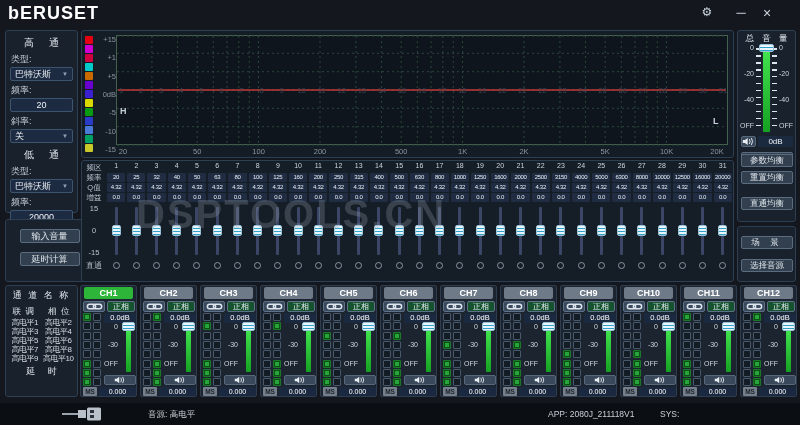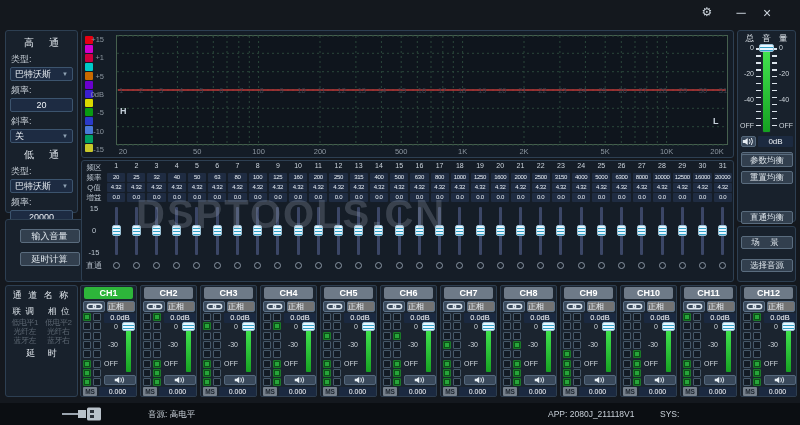--- a/index.html
+++ b/index.html
@@ -20,21 +20,21 @@
   .field{margin:0 4px;height:14px;background:#1d2b42;border:1px solid #3c546e;border-radius:2px;font-size:9px;line-height:12px;color:#eef2f6;display:flex;align-items:center;justify-content:center}
   .select{justify-content:space-between;padding:0 4px}
   .chev{font-size:6px;color:#8fa2b4}
   .p-io{left:5px;top:219px;width:89px;height:63px}
   .io-btn{display:block;margin:9px auto 0;width:60px;height:14px;background:#323f4e;border:1px solid #5a6c7e;border-radius:2px;font-size:9px;line-height:12px;text-align:center;color:#dde4ea}
 
   
   .p-graph{left:81px;top:30px;width:653px;height:128px;background:#141c26}
   .swatches{position:absolute;left:3px;top:5px;width:10px}
   .swatch{width:8px;height:8px;margin-bottom:1px;border-radius:1px}
-  .ylabels{position:absolute;left:4px;top:4px;width:19px;height:120px}
+  .ylabels{position:absolute;left:16px;top:4px;width:19px;height:120px}
   .ylab{position:absolute;right:1px;font-size:7.5px;color:#8b959f;line-height:8px;white-space:nowrap}
   .plot{position:absolute;left:34px;top:4px}
   .pbg{fill:#0f151d;stroke:#46604e;stroke-width:1}
   .grid{stroke:#2a473b;stroke-width:1;stroke-dasharray:2 3}
   .bandnum{fill:#3c4450;font-size:7.5px;text-anchor:middle;font-family:"Liberation Sans",sans-serif}
   .xtick{fill:#8b959f;font-size:7.5px;text-anchor:middle;font-family:"Liberation Sans",sans-serif}
   .hl{fill:#c6d0da;font-size:9px;font-weight:bold;font-family:"Liberation Sans",sans-serif}
 
   
   .p-band{left:81px;top:160px;width:653px;height:122px;background:#151d27}
@@ -55,41 +55,41 @@
   .mtick.l{left:0;width:16px;text-align:right}
   .mtick.r{left:41px;width:16px;text-align:left}
   .tickcol{position:absolute;top:17px;width:5px;height:84px;background-image:repeating-linear-gradient(180deg,#dce4ec 0 1.5px,transparent 1.5px 7px)}
   .tickcol.l{left:18px}.tickcol.r{left:34px}
   .mtrack{position:absolute;left:24px;top:16px;width:9px;height:86px;background:#1f2833;border-radius:2px}
   .mfill{position:absolute;left:25px;top:20px;width:7px;height:81px;background:linear-gradient(180deg,#42e24e,#15a121);border-radius:1px}
   .mhandle{position:absolute;left:21px;top:13px;width:15px;height:8px;background:repeating-linear-gradient(180deg,#eaf6ff 0 2px,#2f9fc6 2px 3px);border:1px solid #9cc2d6;border-radius:2px}
   .mmute{position:absolute;left:3px;top:105px;width:15px;height:11px;background:#39485a;border:1px solid #55687c;border-radius:2px;display:flex;align-items:center;justify-content:center}
   .mdb{position:absolute;left:20px;top:105px;width:35px;height:11px;background:#1c2a40;border-radius:1px;font-size:8px;line-height:11px;text-align:center;color:#eef2f6}
   .mbtn{position:absolute;left:3px;width:52px;height:13px;background:#323f4e;border:1px solid #5a6c7e;border-radius:2px;font-size:8.5px;line-height:11px;text-align:center;color:#dde4ea}
-  .mbtn.b1{top:121px}.mbtn.b2{top:123px}.mbtn.b3{top:140px}.mbtn.b4{top:180px}
+  .mbtn.b1{top:121px}.mbtn.b2{top:123px}.mbtn.b3{top:140px}.mbtn.b4{top:166px}
   .p-scene{left:737px;top:226px;width:59px;height:56px}
   .sbtn{position:absolute;left:3px;width:52px;height:13px;background:#323f4e;border:1px solid #5a6c7e;border-radius:2px;font-size:8.5px;line-height:11px;text-align:center;color:#dde4ea;white-space:nowrap}
   .sbtn.s1{top:9px;letter-spacing:4px}.sbtn.s2{top:32px}
 
   
   .p-names{left:5px;top:285px;width:73px;height:112px}
   .cn-title{text-align:center;font-size:9px;letter-spacing:2px;color:#e2e8ee;margin-top:3px;white-space:nowrap}
   .cn-sub{display:flex;justify-content:space-around;font-size:8.5px;letter-spacing:1px;margin-top:4px;color:#dfe6ec;white-space:nowrap}
   .cn-row{display:flex;justify-content:space-between;padding:0 2px;font-size:8px;line-height:9px;color:#d6dce2;white-space:nowrap}
   .cn-row .cn-item{width:50%;text-align:center;letter-spacing:-0.5px}
   .off .cn-item{color:#5a6570}
   .cn-delay{text-align:center;font-size:9px;letter-spacing:5px;padding-left:5px;margin-top:2px;color:#e2e8ee;white-space:nowrap}
 
   
   .strips{position:absolute;left:80px;top:285px;width:717px;height:112px;display:flex;gap:3px}
   .strip{position:relative;flex:1;background:#1b242f;border:1px solid #2d3d4f;border-radius:2px}
   .ch-header{position:absolute;left:3px;right:3px;top:1px;height:12px;line-height:12px;text-align:center;font-size:9px;font-weight:bold;color:#fff;background:#6e7a88;border-radius:2px}
   .ch-header.on{background:#2db53a}
   .link-btn{position:absolute;left:2px;top:15px;width:22px;height:11px;background:#3a4a5c;border:1px solid #5d7288;border-radius:2px;display:flex;align-items:center;justify-content:center}
-  .phase-btn{position:absolute;left:26px;top:15px;width:28px;height:11px;background:#737373;border:1px solid #5d7288;border-radius:2px;font-size:8px;line-height:9px;color:#e6ecf2}
+  .phase-btn{position:absolute;left:26px;top:15px;width:28px;height:11px;background:#14532d;border:1px solid #5d7288;border-radius:2px;font-size:8px;line-height:9px;text-align:center;color:#e6ecf2}
   .cb{position:absolute;width:8px;height:8px;background:#131b25;border:1px solid #465869;border-radius:1px}
   .cb.on{background:#27a53a;border-color:#1a7a29;box-shadow:inset 0 0 0 1px #0d4f17}
   .gain-box{position:absolute;left:23px;top:27px;width:32px;height:10px;background:#1b2940;border-radius:1px;font-size:7.5px;line-height:10px;text-align:center;color:#fff}
   .fscale{position:absolute;left:20px;width:17px;text-align:right;font-size:7px;color:#cfd6dd;line-height:8px}
   .ctrack{position:absolute;left:45px;top:38px;width:5px;height:48px;background:#232d3a;border-radius:1px}
   .cfill{position:absolute;left:45px;top:44px;width:5px;height:42px;background:linear-gradient(180deg,#40e24e,#16a122);border-radius:1px}
   .chandle{position:absolute;left:41px;top:36px;width:13px;height:9px;background:repeating-linear-gradient(180deg,#eaf6ff 0 2px,#2f9fc6 2px 3px);border:1px solid #9cc2d6;border-radius:2px}
   .mute-btn{position:absolute;left:23px;top:89px;width:32px;height:10px;background:#39485a;border:1px solid #55687c;border-radius:2px;display:flex;align-items:center;justify-content:center}
   .ms-box{position:absolute;left:2px;top:101px;width:14px;height:9px;background:#76808c;color:#1b232d;font-size:6.5px;font-weight:bold;line-height:9px;text-align:center;border-radius:1px}
   .delay-box{position:absolute;left:18px;top:101px;width:37px;height:9px;background:#1b2940;color:#fff;font-size:7px;line-height:9px;text-align:center;border-radius:1px}
@@ -98,20 +98,21 @@
   .statusbar{position:absolute;left:0;top:403px;width:800px;height:22px;background:#0b0e12}
   .sb-txt{position:absolute;top:6px;font-size:8.5px;color:#c8d0d8;white-space:nowrap}
   .usb{position:absolute;left:62px;top:3px}
 
   .watermark{position:absolute;left:136px;top:192px;font-size:40px;font-weight:bold;letter-spacing:2px;color:rgba(152,163,175,0.28);pointer-events:none;z-index:50;white-space:nowrap}
 </style>
 </head>
 <body>
 
 <div class="titlebar">
+  <div class="logo">bERUSET</div>
   <span class="tb-ic gear">⚙</span>
   <span class="tb-ic minb">─</span>
   <span class="tb-ic closeb">×</span>
 </div>
 
 <div class="panel p-filter">
   <div class="sec-title">高 通</div>
   <div class="lbl">类型:</div>
   <div class="field select">
     <span>巴特沃斯</span>
@@ -576,31 +577,39 @@
   <div class="sbtn s2">选择音源</div>
 </div>
 
 <div class="panel p-names">
   <div class="cn-title">通 道 名 称</div>
   <div class="cn-sub">
     <span>联 调</span>
     <span>相 位</span>
   </div>
   <div>
-      <div class="cn-row off">
-        <div class="cn-item">低电平1</div>
-        <div class="cn-item">低电平2</div>
-      </div>
-      <div class="cn-row off">
-        <div class="cn-item">光纤左</div>
-        <div class="cn-item">光纤右</div>
-      </div>
-      <div class="cn-row off">
-        <div class="cn-item">蓝牙左</div>
-        <div class="cn-item">蓝牙右</div>
+      <div class="cn-row">
+        <div class="cn-item">高电平1</div>
+        <div class="cn-item">高电平2</div>
+      </div>
+      <div class="cn-row">
+        <div class="cn-item">高电平3</div>
+        <div class="cn-item">高电平4</div>
+      </div>
+      <div class="cn-row">
+        <div class="cn-item">高电平5</div>
+        <div class="cn-item">高电平6</div>
+      </div>
+      <div class="cn-row">
+        <div class="cn-item">高电平7</div>
+        <div class="cn-item">高电平8</div>
+      </div>
+      <div class="cn-row">
+        <div class="cn-item">高电平9</div>
+        <div class="cn-item">高电平10</div>
       </div>
     </div>
   <div class="cn-delay">延 时</div>
 </div>
 
 <div class="strips">
     <div class="strip">
       <div class="ch-header on">CH1</div>
       <div class="link-btn">
         <svg width="17" height="9" viewBox="0 0 22 12">

